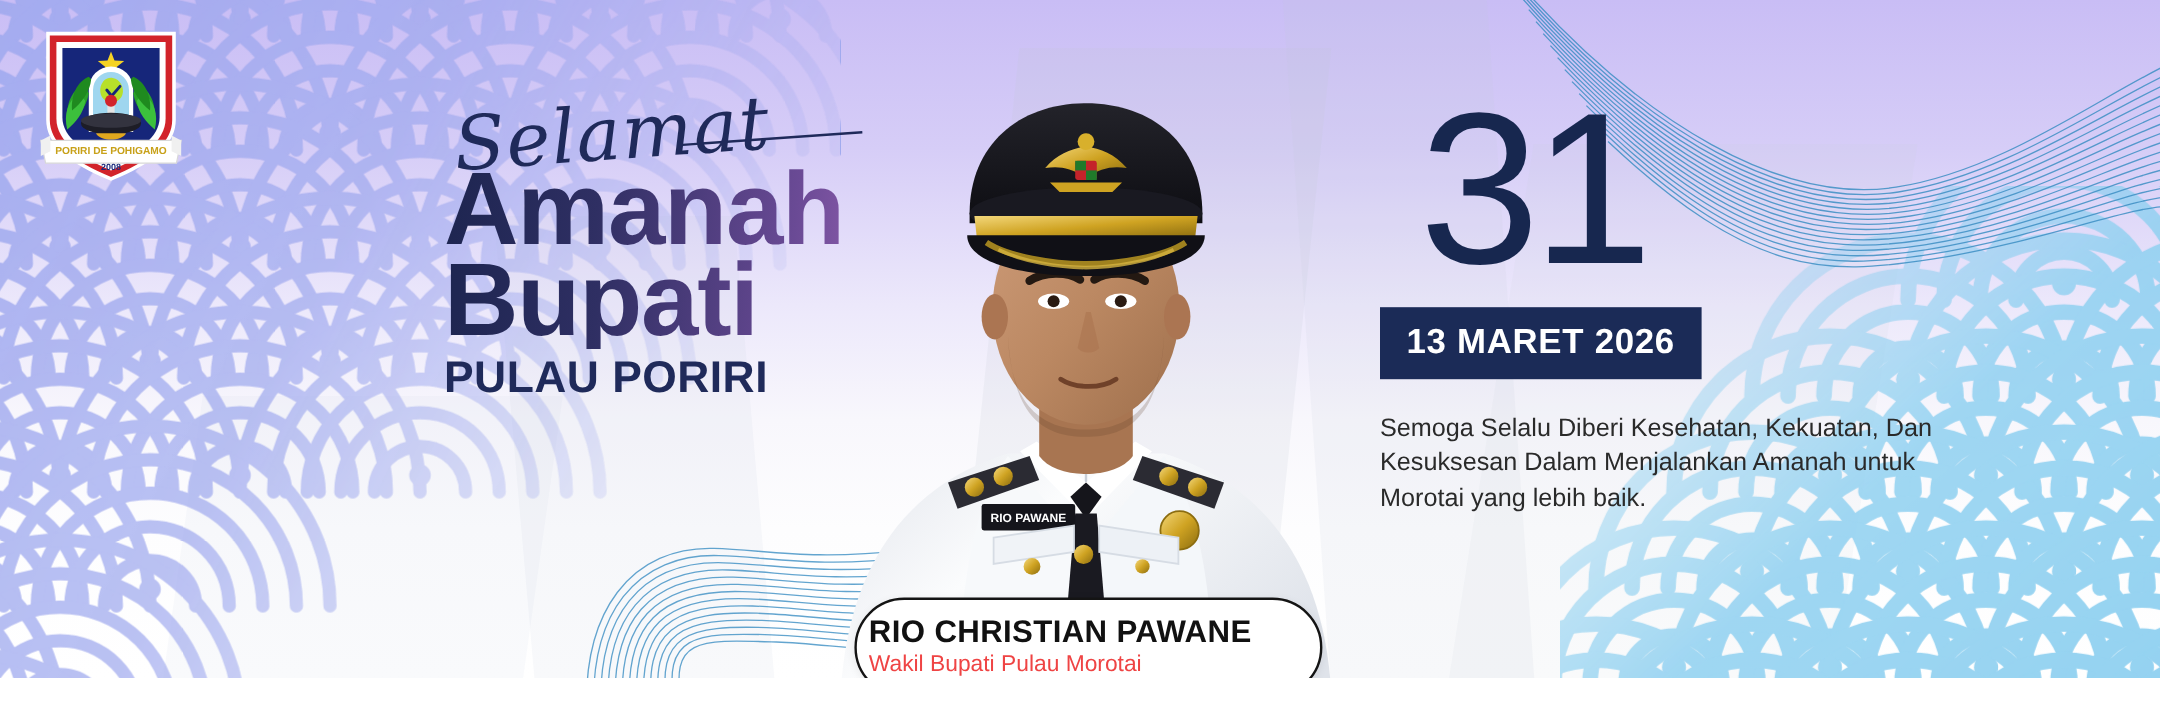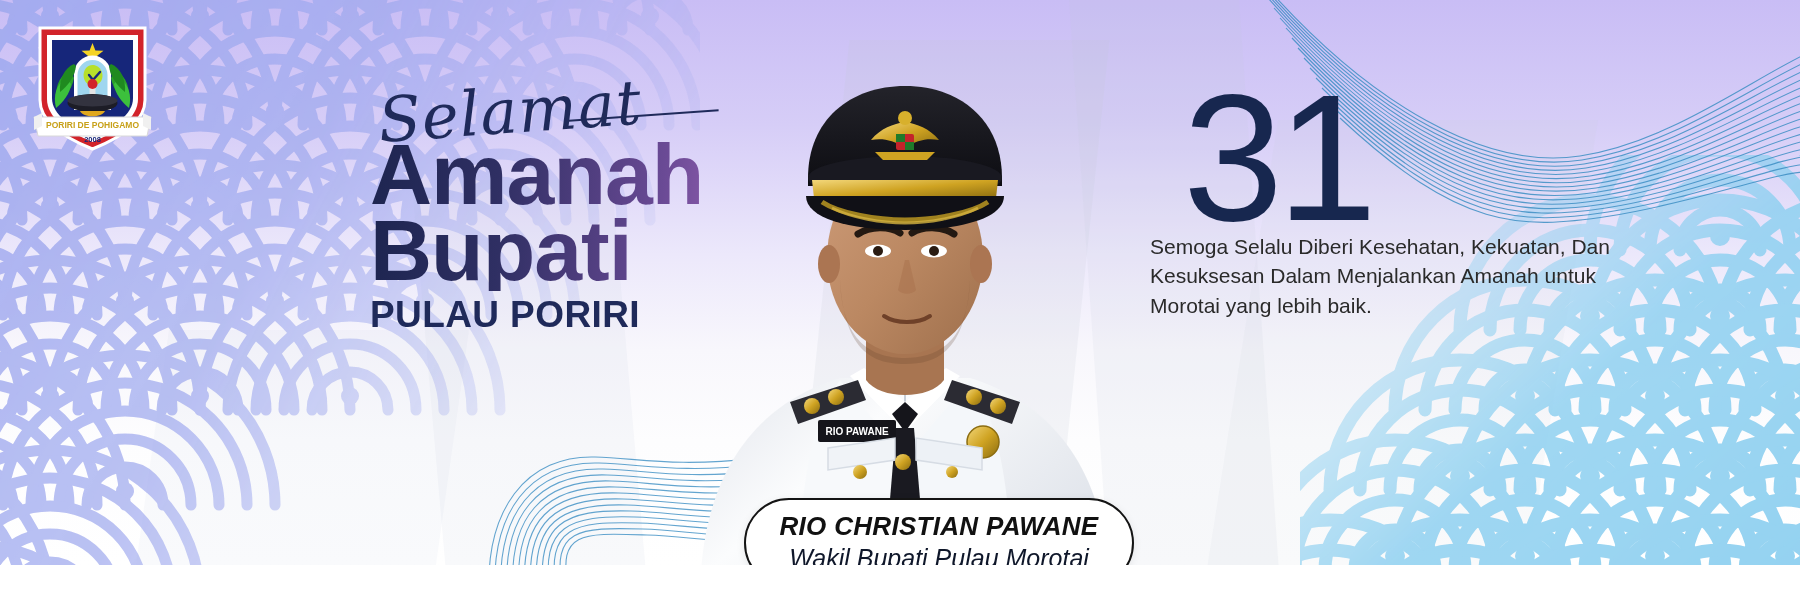--- a/index.html
+++ b/index.html
@@ -111,42 +111,41 @@
     display:inline-block;
     margin-top:24px;
     background:#1b2b57;
     color:#ffffff;
     font-weight:800;
     font-size:29px;
     letter-spacing:0.6px;
     padding:13px 22px 14px 22px;
   }
   .wish {
+    margin-top:26px;
     width:500px;
     font-size:21px;
     line-height:1.42;
     color:#2a2a2a;
     font-weight:400;
   }
 
   
   .nameplate {
     position:absolute;
-    left:744px; top:498px;
+    left:712px; top:498px;
     width:390px;
     background:#ffffff;
     border:2px solid #141414;
     border-radius:46px;
     padding:12px 10px 13px 10px;
-    text-align:center;
     box-shadow:0 2px 8px rgba(0,0,0,0.08);
-    font-style:italic;
   }
   .np-name { font-weight:800; font-size:26px; letter-spacing:0.3px; color:#111111; line-height:1.12; }
-  .np-role { font-weight:400; font-size:25px; color:#0f172a; line-height:1.2; margin-top:2px; }
+  .np-role { font-weight:400; font-size:19px; color:#ef4444; line-height:1.2; margin-top:2px; }
 </style>
 </head>
 <body>
 
 <div class="banner">
 
   <div class="ghost g1"></div>
   <div class="ghost g2"></div>
   <div class="ghost g3"></div>
   <div class="ghost g4"></div>
@@ -447,20 +446,21 @@
 
     <path d="M138 420 L205 410 L205 432 L138 442 Z" fill="#f0f3f7" stroke="#d6dce4" stroke-width="1.5"></path>
     <path d="M292 420 L226 410 L226 432 L292 442 Z" fill="#edf1f6" stroke="#d6dce4" stroke-width="1.5"></path>
     <circle cx="170" cy="444" r="7" fill="url(#gold)"></circle>
     <circle cx="262" cy="444" r="6" fill="url(#gold)"></circle>
     <circle cx="213" cy="434" r="8" fill="url(#gold)"></circle>
   </svg>
 
   <div class="right-col">
     <div class="num">31</div>
+    <div class="date-badge">13 MARET 2026</div>
     <div class="wish">Semoga Selalu Diberi Kesehatan, Kekuatan, Dan Kesuksesan Dalam Menjalankan Amanah untuk Morotai yang lebih baik.</div>
   </div>
 
   <div class="nameplate">
     <div class="np-name">RIO CHRISTIAN PAWANE</div>
     <div class="np-role">Wakil Bupati Pulau Morotai</div>
   </div>
 
 </div>
 

